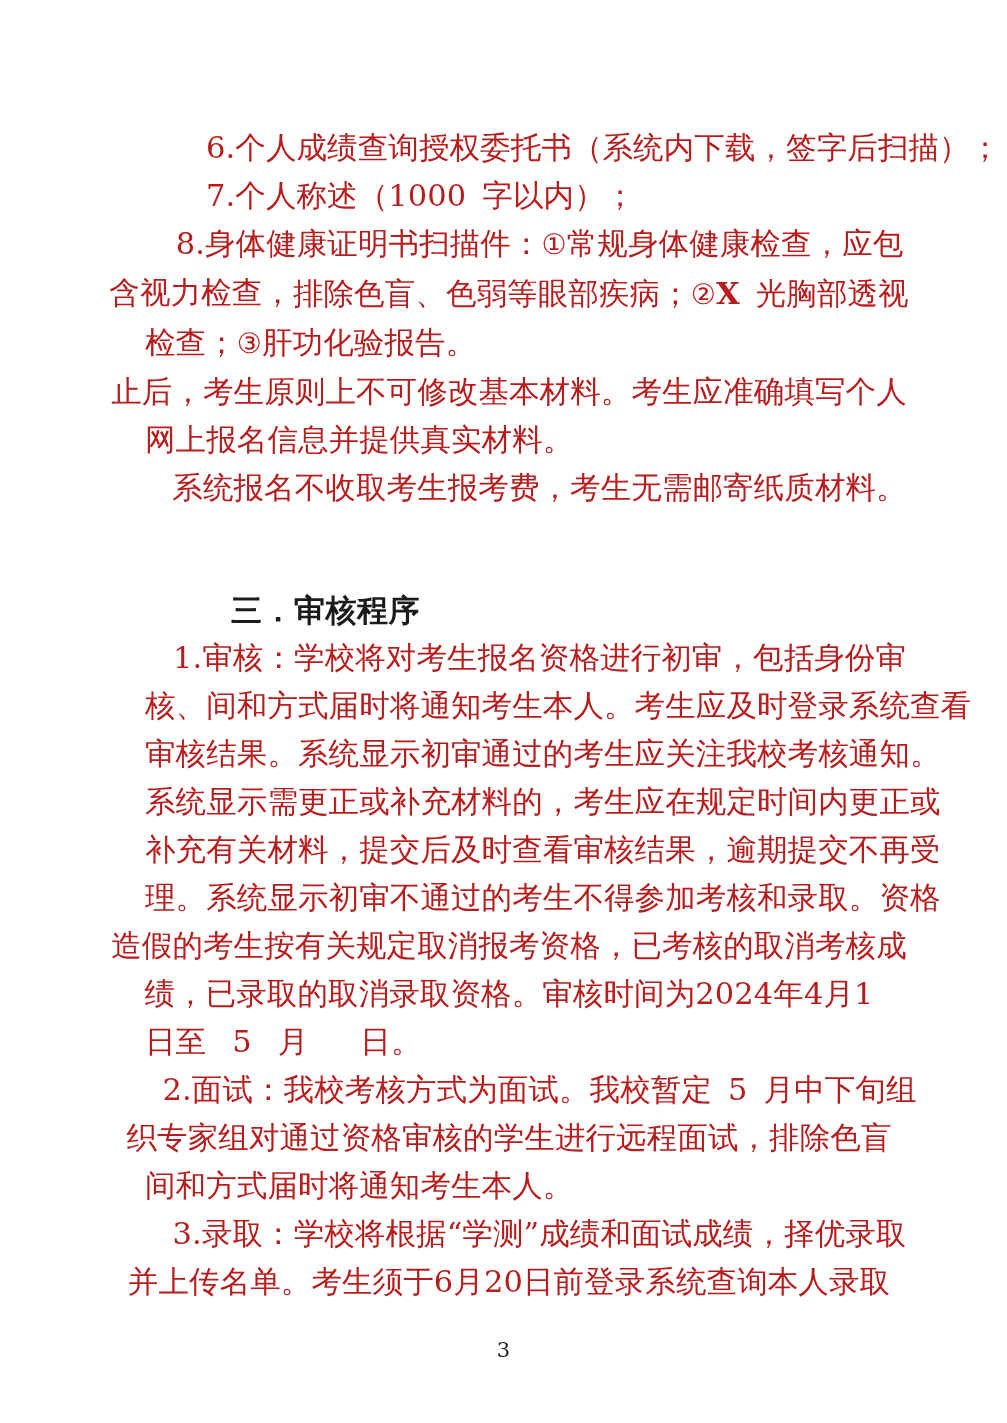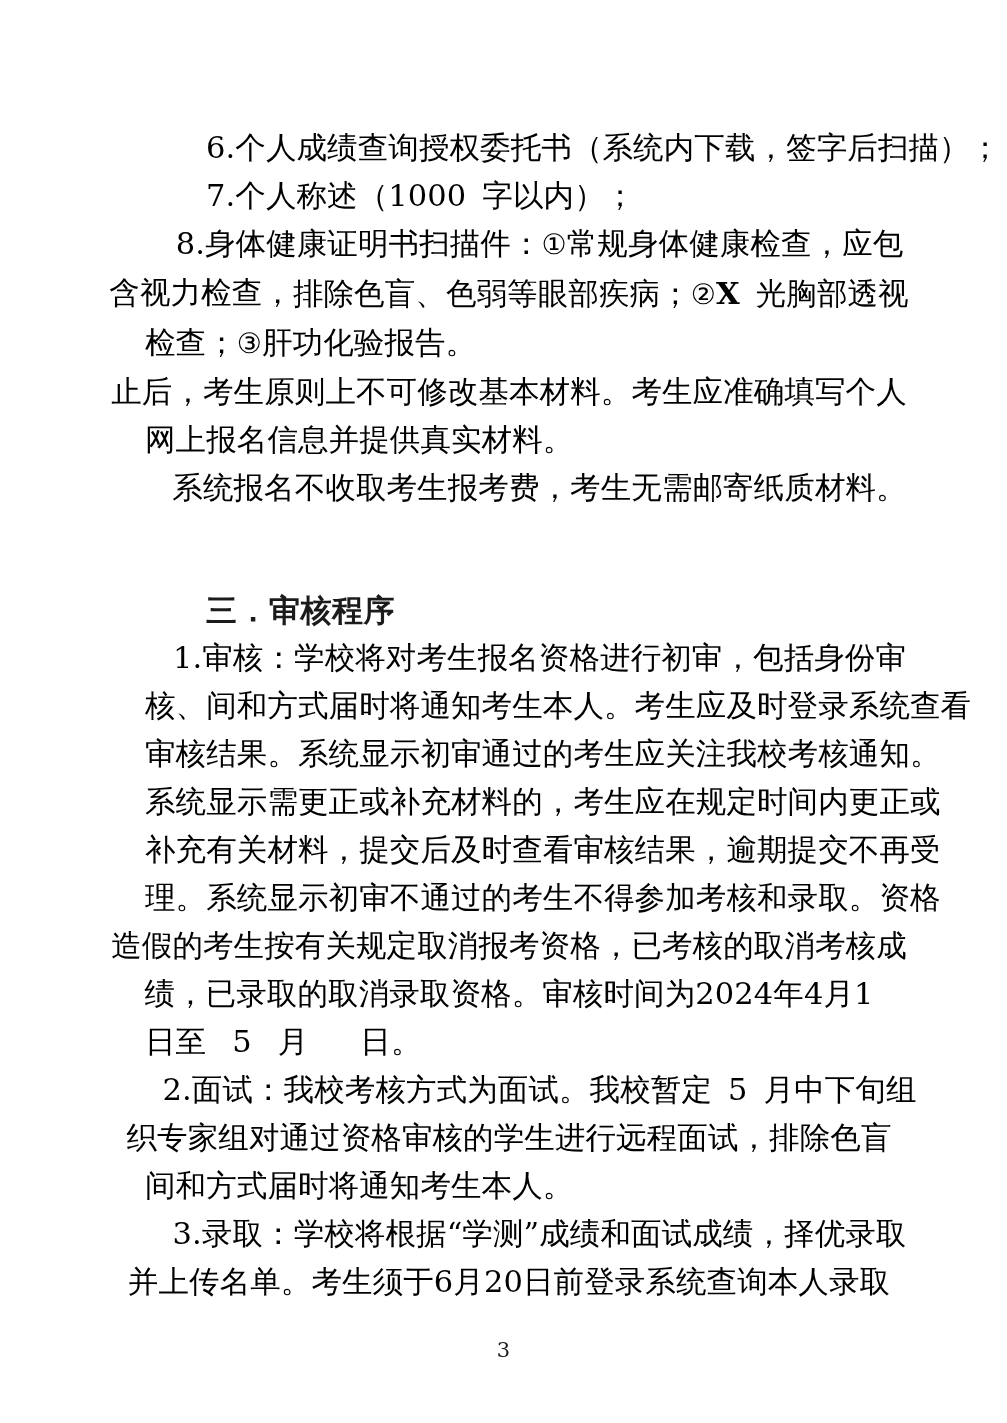--- a/index.html
+++ b/index.html
@@ -37,21 +37,21 @@
     margin: 0;
     padding: 0;
   }
 
   .line {
     display: block;
     font-size: 30.5px;
     line-height: 48px;
     letter-spacing: 0.1px;
     white-space: nowrap;
-    color: #000000;
+    color: #b91c1c;
   }
 
   
   .line.just {
     display: flex;
     justify-content: center;
     white-space: normal;
   }
   .line.just > span {
     display: inline-block;
@@ -82,21 +82,21 @@
     height: 26px;
   }
 
   .heading {
     display: block;
     font-size: 31px;
     line-height: 48px;
     font-weight: 700;
     letter-spacing: 0.5px;
     white-space: nowrap;
-    margin-left: 61px;
+    margin-left: 86px;
   }
 
   .page-number {
     position: absolute;
     left: 0;
     top: 1337px;
     width: 1007px;
     text-align: center;
     font-size: 21px;
     line-height: 26px;

